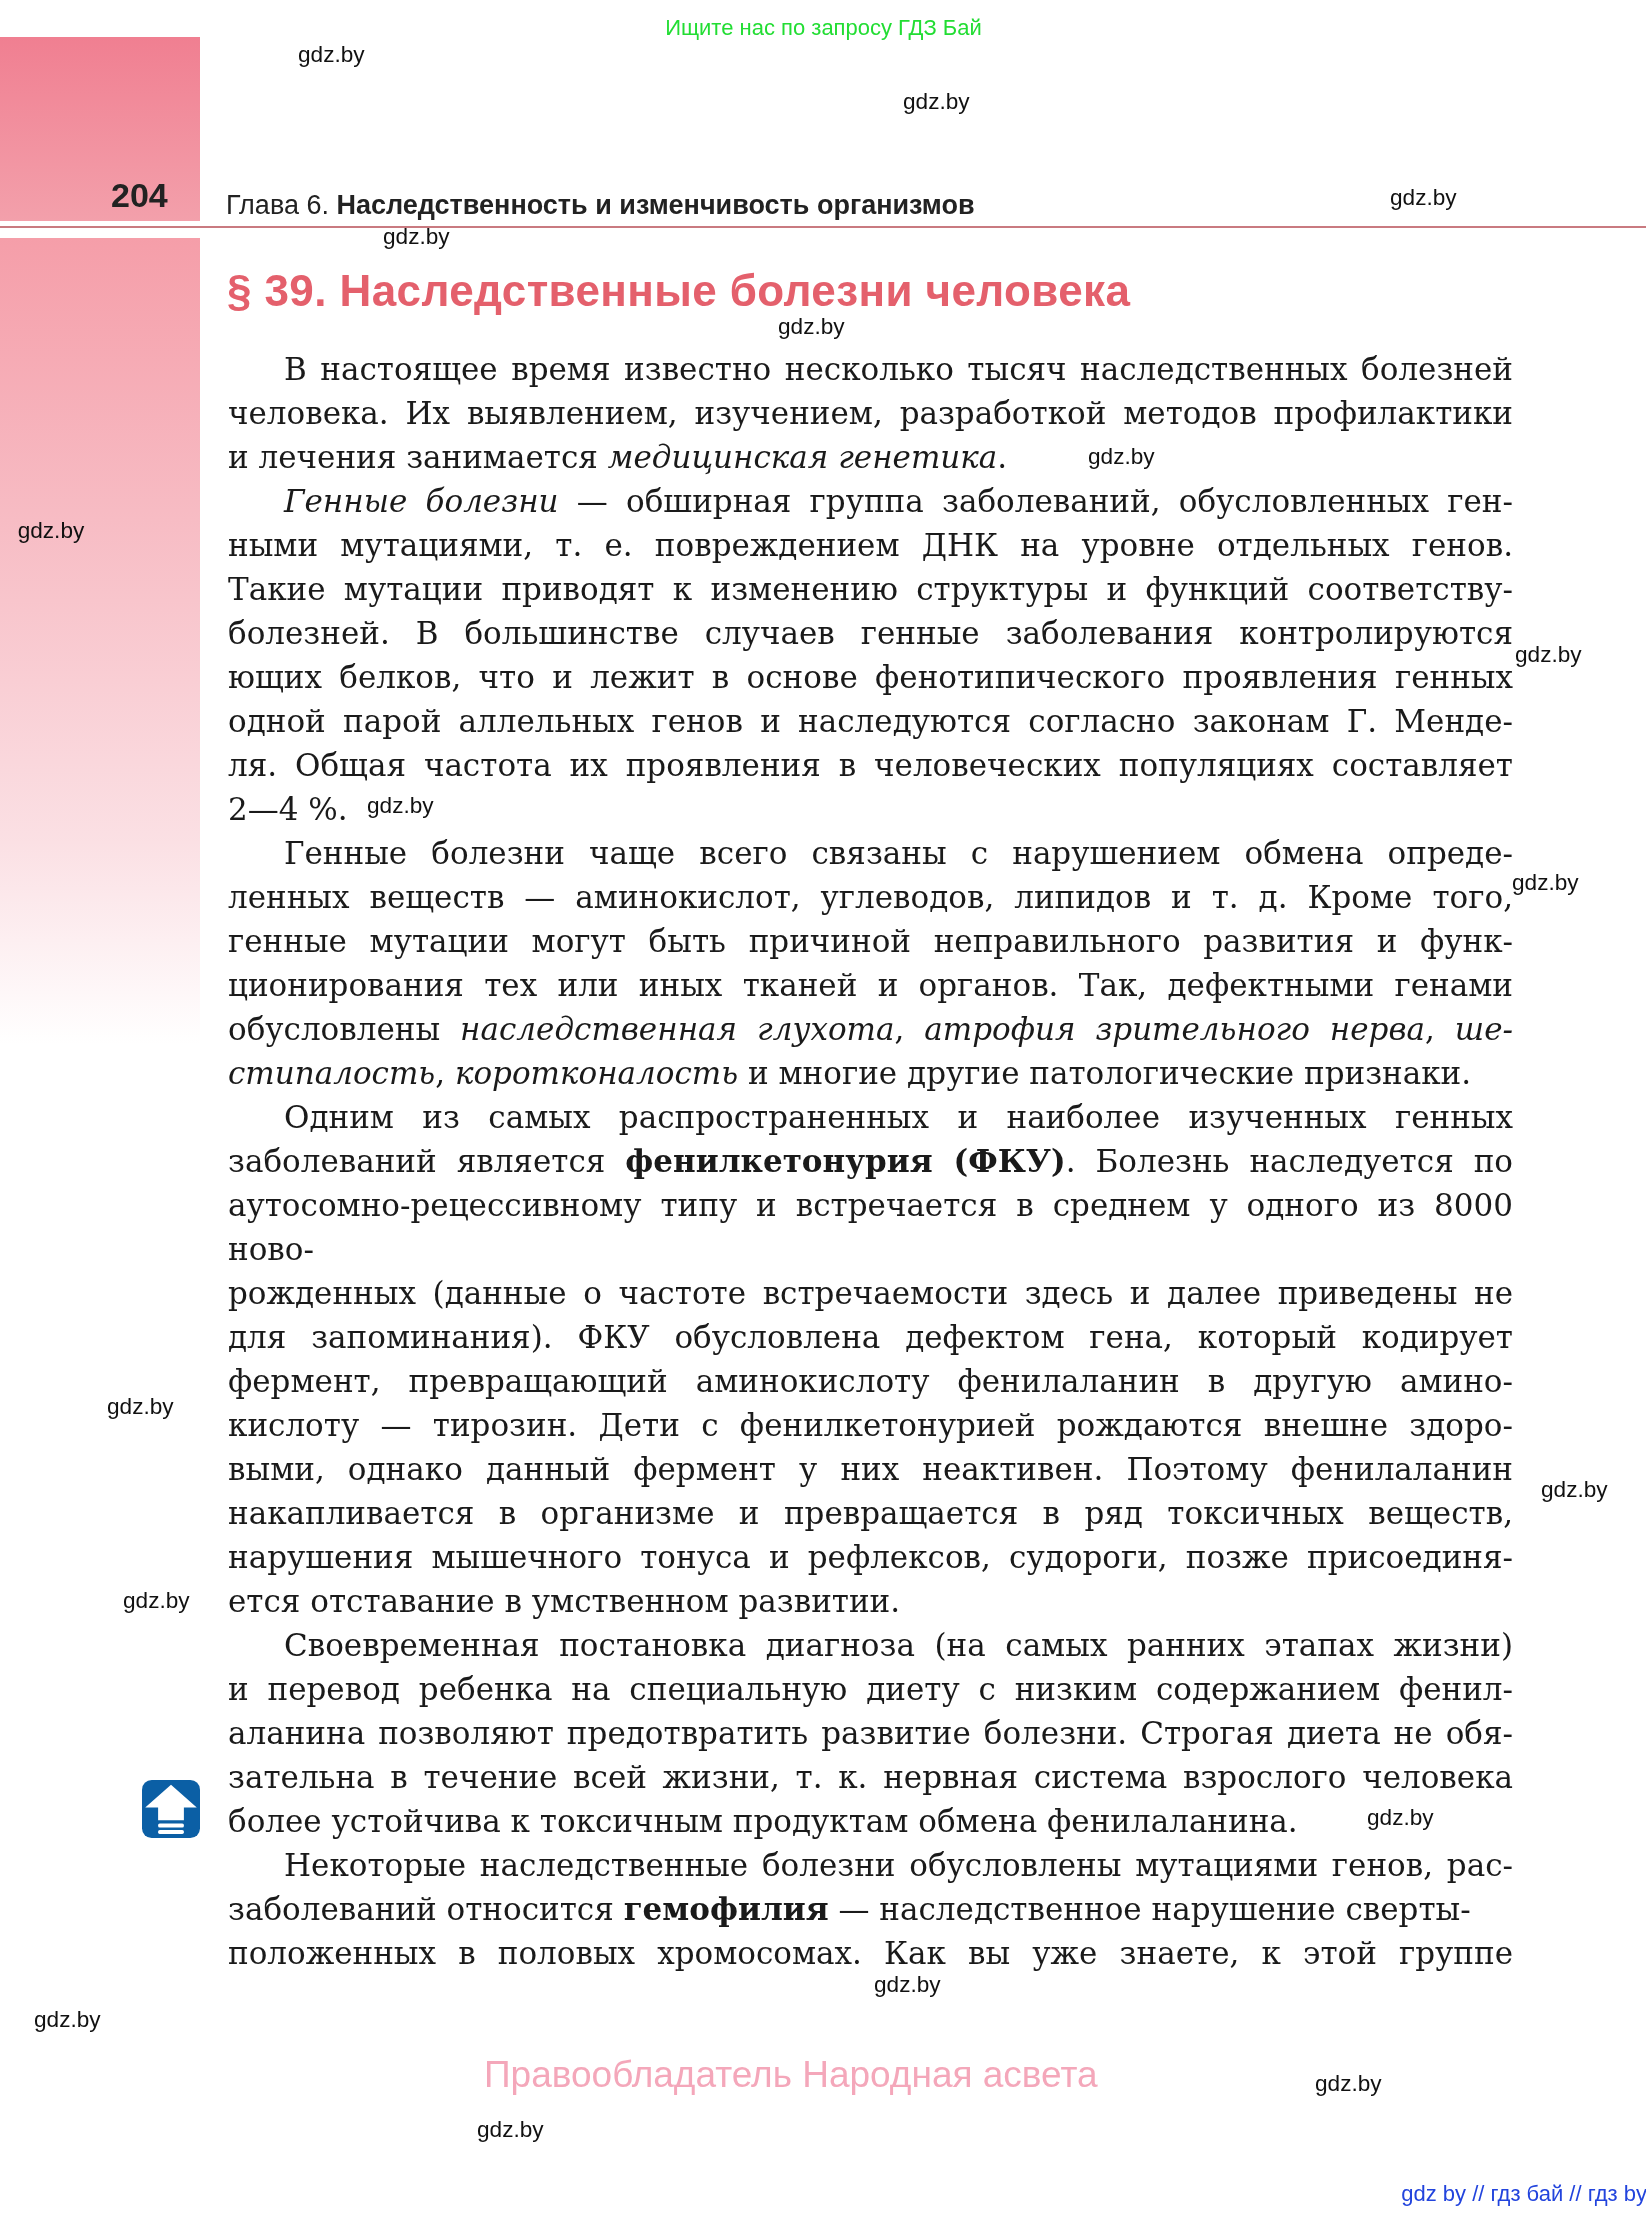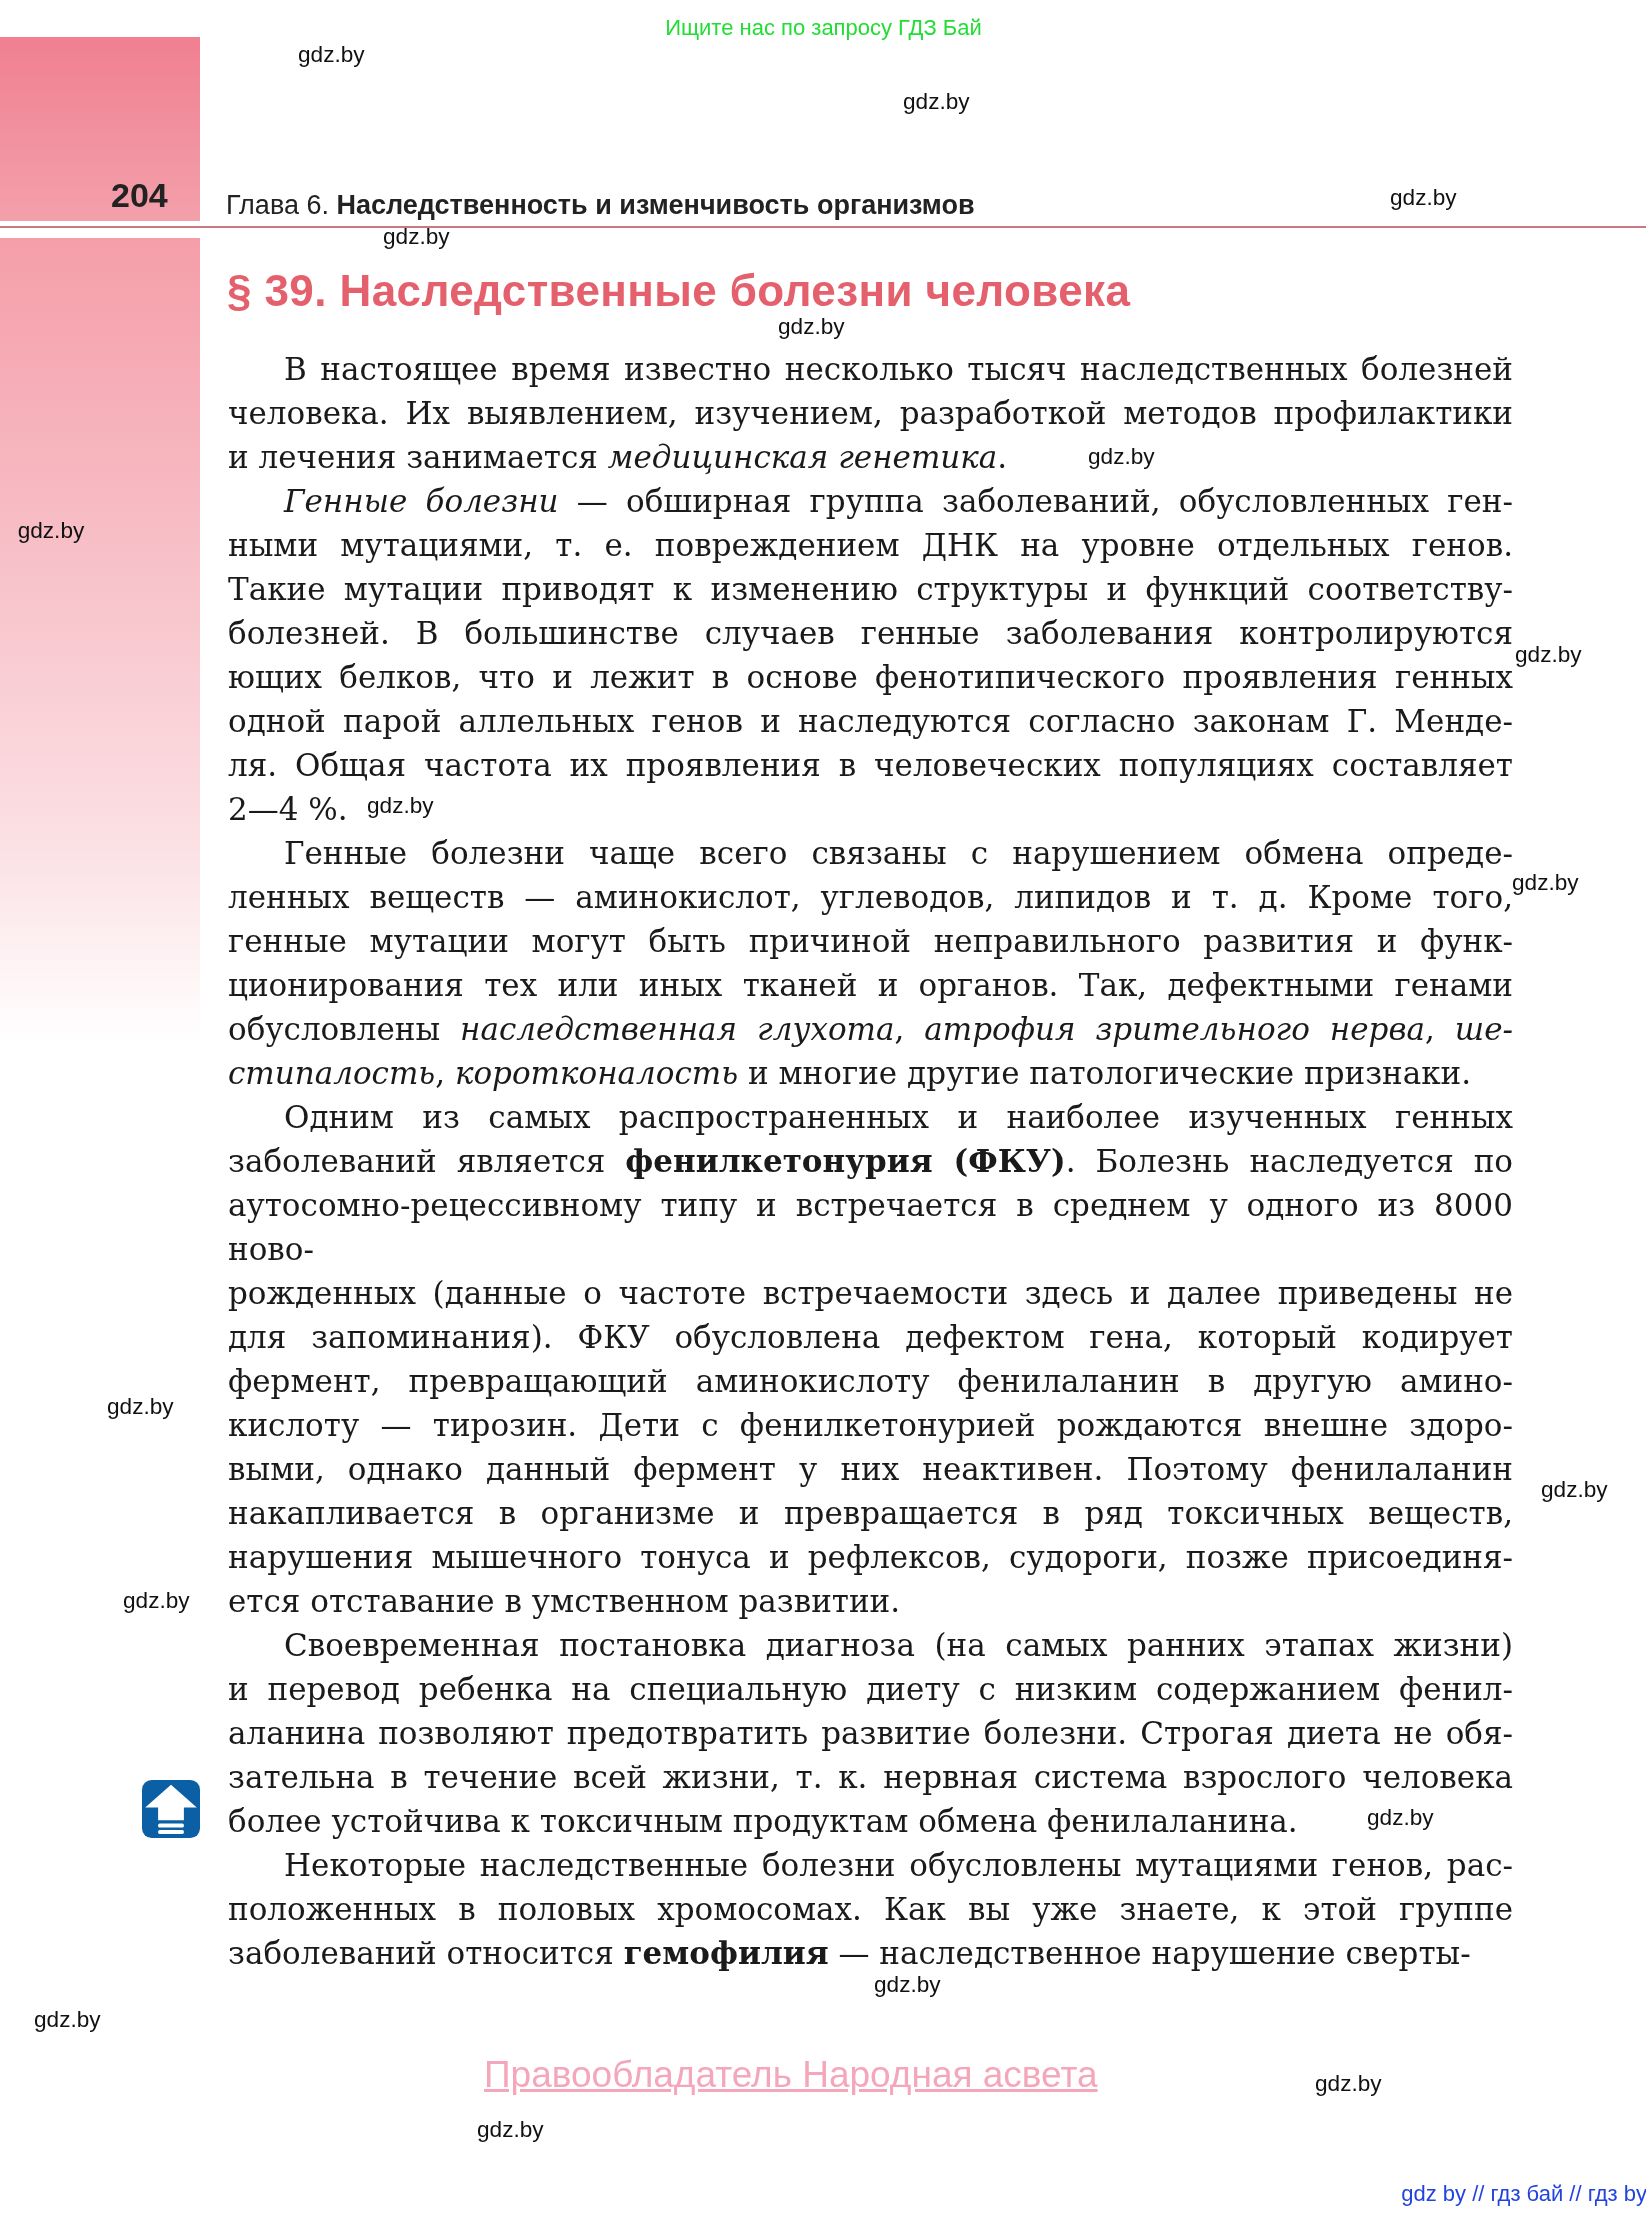--- a/index.html
+++ b/index.html
@@ -44,21 +44,21 @@
   .body-text p .ln.first { text-indent:56px; }
   .body-text p .ln.last { text-align-last:left; }
   .body-text em { font-style:italic; }
   .body-text b { font-weight:bold; }
   .wm {
     position:absolute; font-family:"Liberation Sans", sans-serif; font-size:22.6px; color:#111;
     white-space:nowrap;
   }
   .rights {
     position:absolute; left:484px; top:2054px; font-family:"Liberation Sans", sans-serif;
-    font-size:37px; color:#f4a7ba; white-space:nowrap;text-decoration:underline;
+    font-size:37px; color:#f4a7ba; white-space:nowrap;
   }
   .footer-links {
     position:absolute; left:0; top:2181px; width:1647px; text-align:right;
     font-family:"Liberation Sans", sans-serif; font-size:22px; color:#2244dd;
   }
   .arrow-icon {
     position:absolute; left:142px; top:1780px; width:58px; height:58px;
   }
 </style>
 </head>
@@ -117,22 +117,22 @@
     </p>
     <p>
       <span class="ln first">Своевременная постановка диагноза (на самых ранних этапах жизни)</span>
       <span class="ln">и перевод ребенка на специальную диету с низким содержанием фенил-</span>
       <span class="ln">аланина позволяют предотвратить развитие болезни. Строгая диета не обя-</span>
       <span class="ln">зательна в течение всей жизни, т. к. нервная система взрослого человека</span>
       <span class="ln last">более устойчива к токсичным продуктам обмена фенилаланина.</span>
     </p>
     <p>
       <span class="ln first">Некоторые наследственные болезни обусловлены мутациями генов, рас-</span>
+      <span class="ln last">заболеваний относится <b>гемофилия</b> — наследственное нарушение сверты-</span>
       <span class="ln">положенных в половых хромосомах. Как вы уже знаете, к этой группе</span>
-      <span class="ln last">заболеваний относится <b>гемофилия</b> — наследственное нарушение сверты-</span>
     </p>
   </div>
 
 <div id="watermarks">
     <div class="wm" style="left: 298px; top: 42px;">gdz.by</div>
     <div class="wm" style="left: 903px; top: 89px;">gdz.by</div>
     <div class="wm" style="left: 1390px; top: 185px;">gdz.by</div>
     <div class="wm" style="left: 383px; top: 224px;">gdz.by</div>
     <div class="wm" style="left: 778px; top: 314px;">gdz.by</div>
     <div class="wm" style="left: 1088px; top: 444px;">gdz.by</div>

